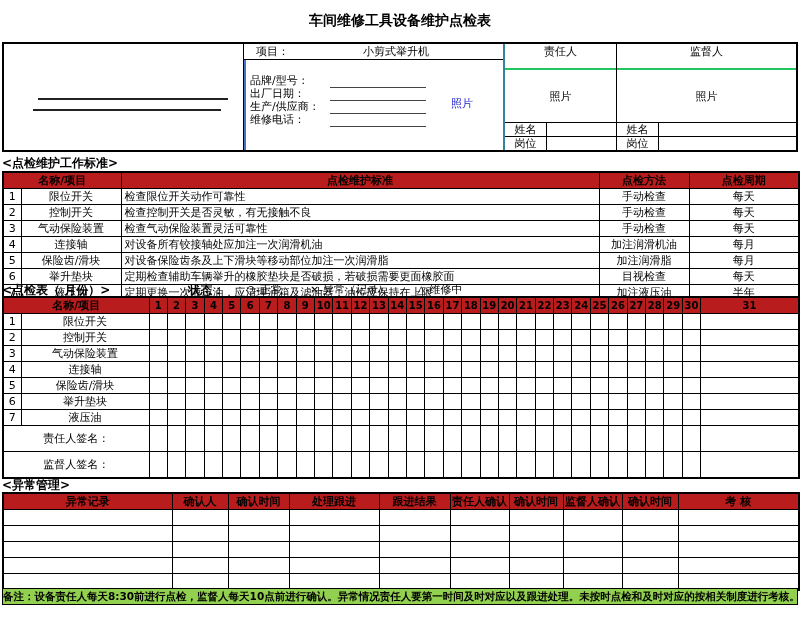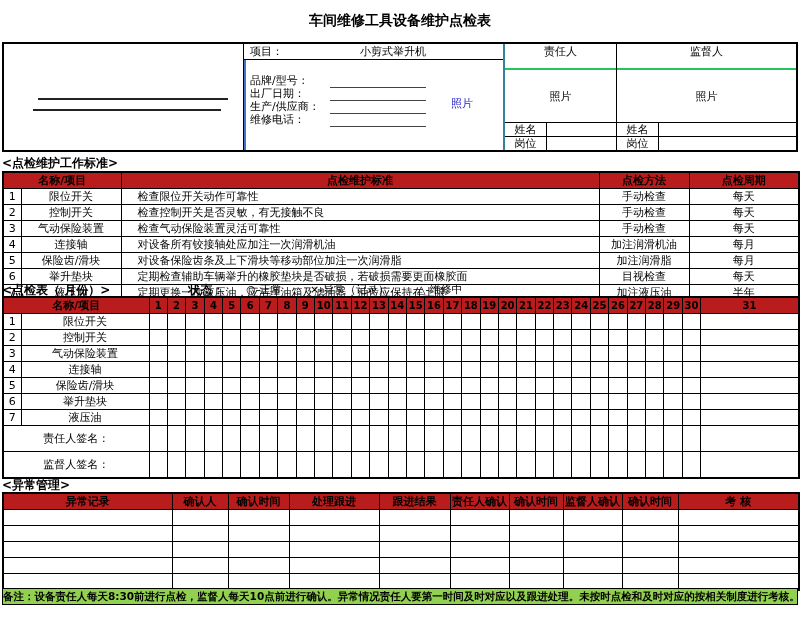--- a/index.html
+++ b/index.html
@@ -14,21 +14,21 @@
 
   
   .topbox { position:absolute; top:42px; left:2px; width:796px; height:110px;
             border:2px solid #000; display:flex; }
   .lp { width:240px; border-right:1px solid #000; position:relative; }
   .lp .line { position:absolute; border-top:2px solid #222; }
   .lp .l1 { top:54px; left:34px; width:190px; }
   .lp .l2 { top:65px; left:29px; width:188px; }
   .mp { width:261px; border-right:2px solid #31849B; display:flex; flex-direction:column; }
   .proj { height:16px; border-bottom:1px solid #000; display:flex; align-items:center; }
-  .plabel { margin-left:6px; }
+  .plabel { margin-left:12px; }
   .pvalue { flex:1; text-align:center; }
   .fields { flex:1; position:relative; border-left:2px solid #4472C4; padding-top:15px; }
   .frow { display:flex; align-items:flex-end; height:13px; margin-left:4px; }
   .flabel { width:80px; font-size:11px; }
   .uline { width:96px; height:11px; border-bottom:1px solid #444; }
   .photo-blue { position:absolute; right:30px; top:36px; color:#2222CC; }
   .pc { display:flex; flex-direction:column; }
   .pc.resp { width:112px; border-right:1px solid #000; }
   .pc.supv { flex:1; }
   .pchead { height:32px; border-bottom:2px solid #22c55e; text-align:center; line-height:15px; }
@@ -50,21 +50,21 @@
 
   
   table { border-collapse:collapse; table-layout:fixed; width:796px;
           position:absolute; left:2px; border:2px solid #000; }
   td,th { border:1px solid #000; font-size:11px; font-weight:normal;
           overflow:hidden; white-space:nowrap; padding:0; text-align:center; }
   .yh th { background:#b91c1c; font-weight:bold; }
   .t-std { top:171px; }
   .t-std tr { height:13px; }
   .t-std tr.hd { height:15px; }
-  .t-std td.left { text-align:left; padding-left:16px; }
+  .t-std td.left { text-align:left; padding-left:3px; }
   .t-chk { top:296px; }
   .t-chk tr.hd { height:15px; }
   .t-chk tr.item { height:16px; }
   .t-chk tr.sig { height:26px; }
   .t-chk th.day { font-size:10px; }
   .t-abn { top:492px; }
   .t-abn tr { height:16px; }
 
   
   .note { position:absolute; top:588px; left:2px; width:796px; height:17px;

